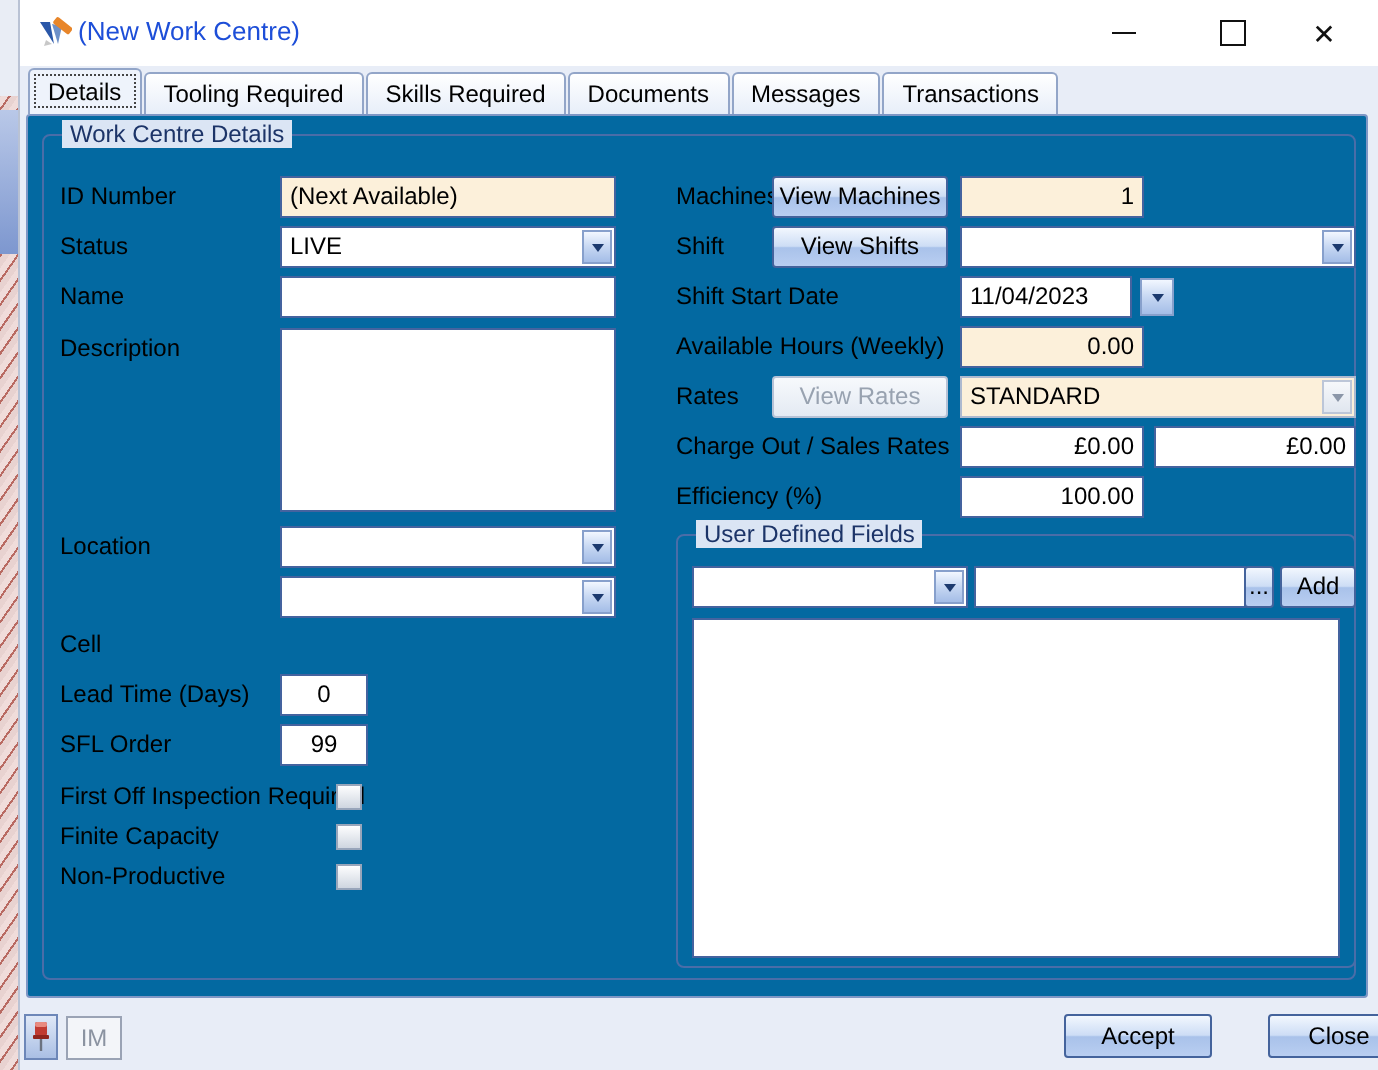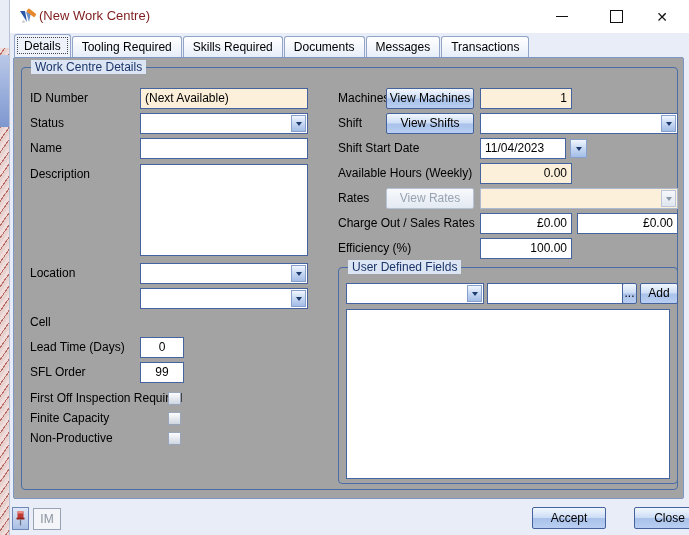--- a/index.html
+++ b/index.html
@@ -8,35 +8,35 @@
 
   
   .bgstrip{position:absolute;left:0;top:0;width:9px;height:535px;
     background:repeating-linear-gradient(125deg,#f0dcda 0 3px,#b96a62 3px 4px,#e8d2d0 4px 7px);}
   .bgstrip .topgray{position:absolute;left:0;top:0;width:9px;height:48px;background:#e9edf5;border-right:1px solid #9fb0cc;}
   .bgstrip .bluecell{position:absolute;left:0;top:55px;width:9px;height:72px;background:linear-gradient(180deg,#b9c8e8,#7d97cf);}
 
   
   .dialog{position:absolute;left:9px;top:0;width:680px;height:535px;background:#e8edf7;border-left:1px solid #b9c2d4;box-sizing:border-box;}
   .titlebar{position:absolute;left:0;top:0;width:100%;height:33px;background:#ffffff;}
-  .apptitle{position:absolute;left:29px;top:8px;font-size:13px;color:#7f1d1d;white-space:nowrap;}
+  .apptitle{position:absolute;left:29px;top:8px;font-size:13px;color:#1d4ed8;white-space:nowrap;}
   .appicon{position:absolute;left:8px;top:7px;width:18px;height:18px;}
   .winbtn{position:absolute;top:3px;width:36px;height:27px;display:flex;align-items:center;justify-content:center;color:#111;cursor:default;}
   .winbtn .dash{width:12px;height:0;border-top:1px solid #111;}
   .winbtn .sq{width:11px;height:11px;border:1px solid #111;}
   .winbtn .x{font-size:14px;line-height:14px;}
 
   
   .tabstrip{position:absolute;left:4px;top:35px;height:22px;display:flex;align-items:flex-end;}
   .tab{box-sizing:border-box;height:21px;margin-right:1px;padding:3px 9px 0 9px;background:linear-gradient(#ffffff,#e7eef9);
        border:1px solid #92a5c8;border-bottom:none;border-radius:3px 3px 0 0;white-space:nowrap;color:#000;}
   .tab.selected{height:23px;background:#eef3fb;position:relative;z-index:3;padding-top:4px;outline:1px dotted #444;outline-offset:-4px;}
 
   
-  .tabpage{position:absolute;left:3px;top:57px;width:671px;height:442px;background:#a3a3a3;
+  .tabpage{position:absolute;left:3px;top:57px;width:671px;height:442px;background:#0369a1;
            border:1px solid #7e97c5;border-radius:2px;box-sizing:border-box;}
 
   .groupbox{position:absolute;border:1px solid #4a6da8;border-radius:4px;box-sizing:border-box;}
   .grouplabel{position:absolute;top:-8px;left:9px;padding:0 4px;background:#dbe5f4;color:#1c3468;white-space:nowrap;}
 
   .lbl{position:absolute;height:21px;line-height:21px;white-space:nowrap;color:#000;}
   .box{position:absolute;box-sizing:border-box;height:21px;line-height:19px;padding:0 4px;background:#fff;
        border:1px solid #44639f;font-family:"Liberation Sans",sans-serif;font-size:12px;color:#000;overflow:hidden;}
   .box.peach{background:#fcf0da;}
   .box.right{text-align:right;}
@@ -112,20 +112,21 @@
 
       <div class="groupbox" style="left:7px;top:9px;width:657px;height:423px;">
         <span class="grouplabel">Work Centre Details</span>
       </div>
 
       <div class="lbl" style="left:16px;top:30px;">ID Number</div>
       <div class="box peach" style="left:126px;top:30px;width:168px;">(Next Available)</div>
 
       <div class="lbl" style="left:16px;top:55px;">Status</div>
       <div class="combo" style="left:126px;top:55px;width:168px;">
+        <span class="val">LIVE</span>
         <span class="arrowbtn">
             <span class="tri"></span>
           </span>
       </div>
 
       <div class="lbl" style="left:16px;top:80px;">Name</div>
       <input class="box" style="left: 126px; top: 80px; width: 168px;" value="">
 
       <div class="lbl" style="left:16px;top:106px;">Description</div>
       <textarea class="box" style="left: 126px; top: 106px; width: 168px; height: 92px;"></textarea>
@@ -179,20 +180,21 @@
       <span class="arrowbtn" style="left:556px;top:81px;width:17px;height:19px;">
           <span class="tri"></span>
         </span>
 
       <div class="lbl" style="left:324px;top:105px;">Available Hours (Weekly)</div>
       <div class="box peach right" style="left:466px;top:105px;width:92px;">0.00</div>
 
       <div class="lbl" style="left:324px;top:130px;">Rates</div>
       <div class="btn disabled" style="left:372px;top:130px;width:88px;">View Rates</div>
       <div class="combo peach disabled" style="left:466px;top:130px;width:198px;">
+        <span class="val">STANDARD</span>
         <span class="arrowbtn">
             <span class="tri"></span>
           </span>
       </div>
 
       <div class="lbl" style="left:324px;top:155px;">Charge Out / Sales Rates</div>
       <div class="box right" style="left:466px;top:155px;width:92px;">£0.00</div>
       <div class="box right" style="left:563px;top:155px;width:101px;">£0.00</div>
 
       <div class="lbl" style="left:324px;top:180px;">Efficiency (%)</div>

